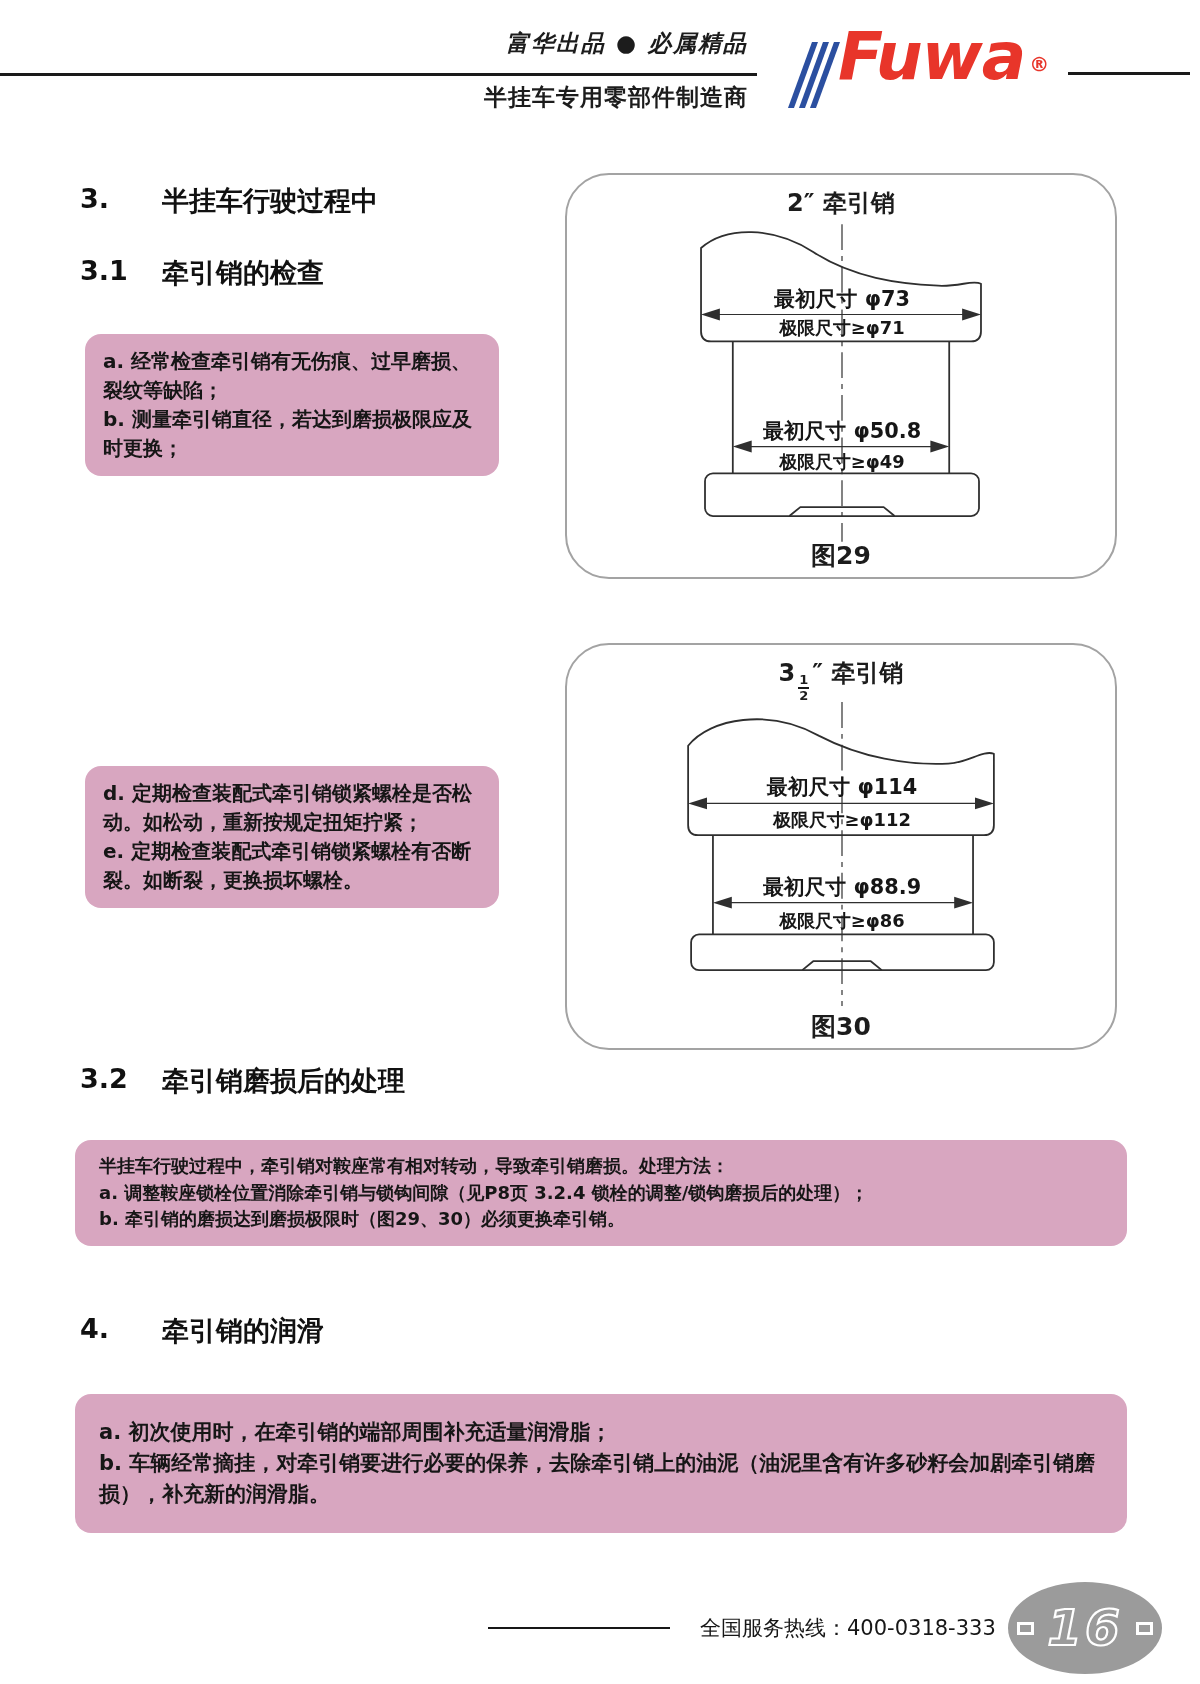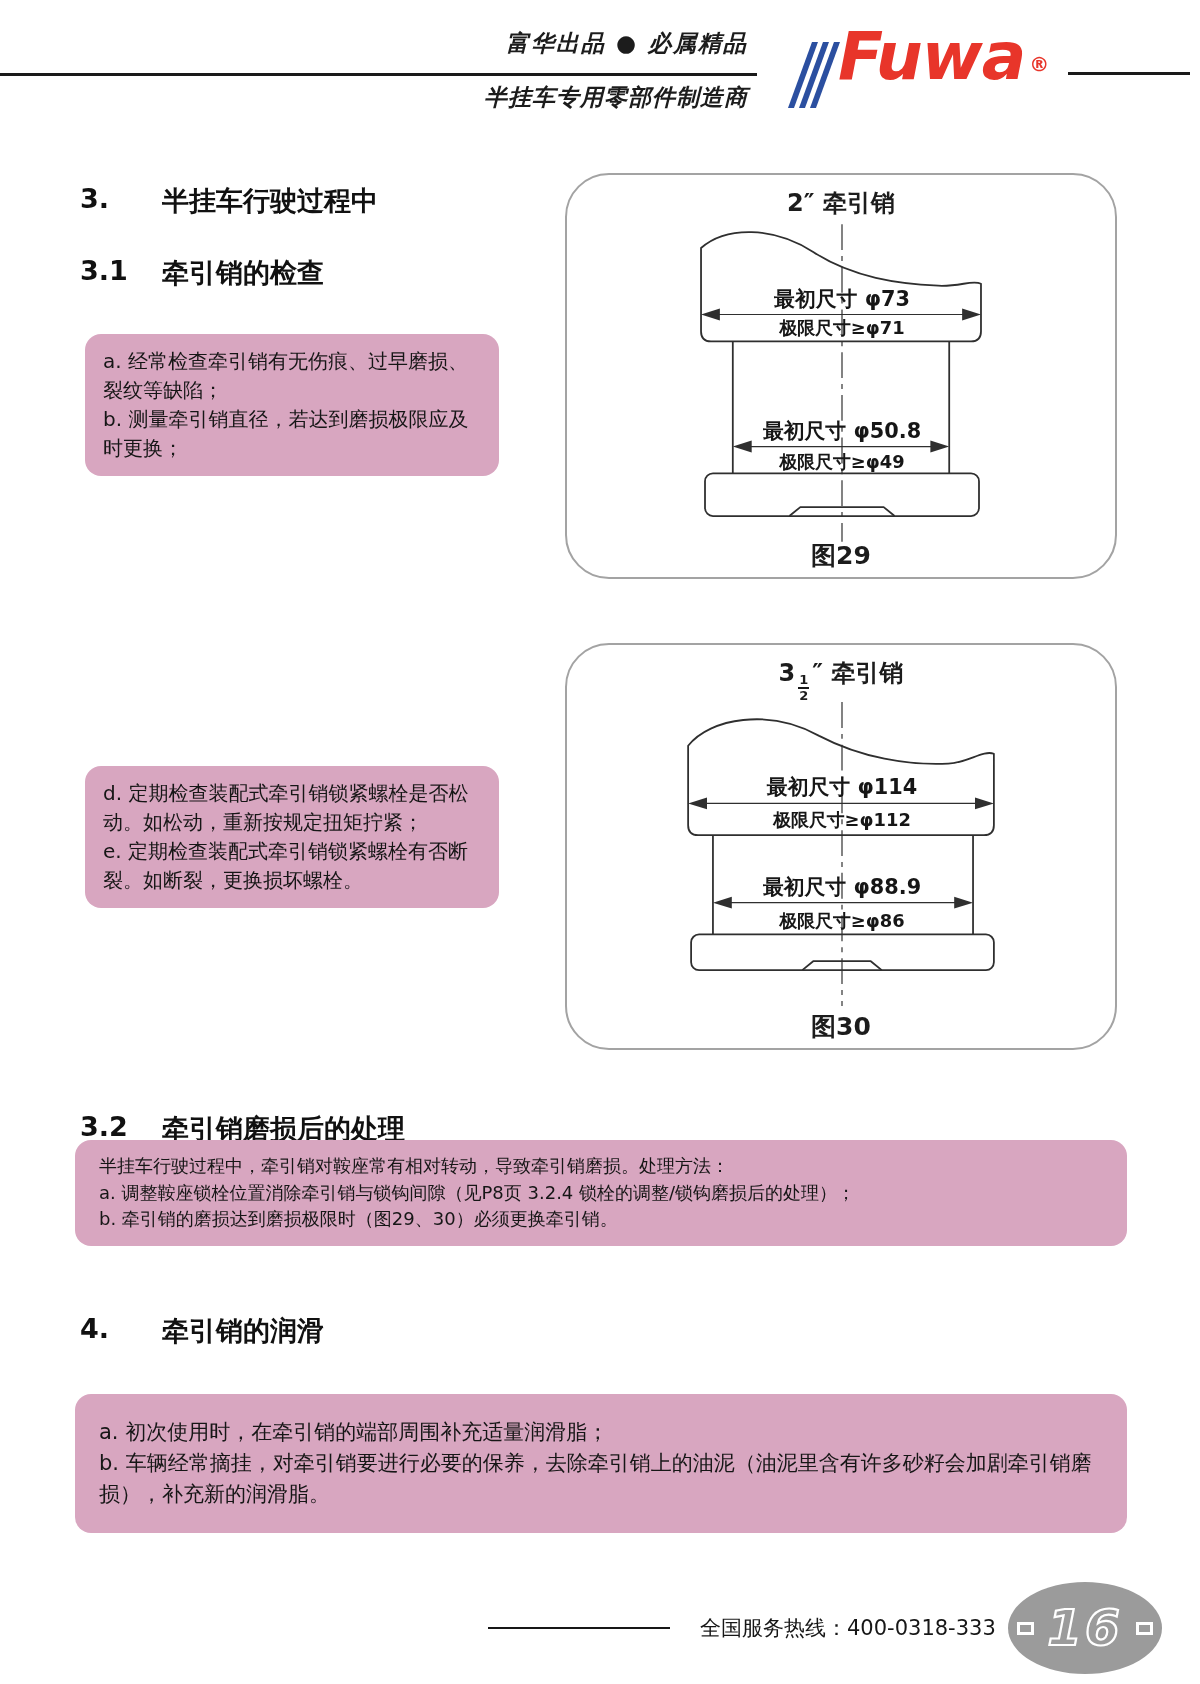--- a/index.html
+++ b/index.html
@@ -12,43 +12,43 @@
 
   
   .hrule-left  { position:absolute; left:0;    top:73px;  width:757px; height:3px; background:#1a1a1a; }
   .hrule-right { position:absolute; left:1068px; top:72px; width:122px; height:3px; background:#1a1a1a; }
   .tagline-top {
     position:absolute; left:0; top:28px; width:748px; text-align:right;
     font-size:23px; font-weight:700; font-style:italic; letter-spacing:2px;
   }
   .tagline-bottom {
     position:absolute; left:0; top:82px; width:748px; text-align:right;
-    font-size:23px; font-weight:700; font-style:italic; letter-spacing:1px;
+    font-size:23px; font-weight:700; letter-spacing:1px;
   }
   .logo { position:absolute; left:800px; top:26px; display:flex; }
   .logo-stripes { display:flex; gap:5px; margin-top:16px; height:66px; }
   .logo-stripes i { display:block; width:6px; background:#2b4fa0; transform:skewX(-20deg); }
   .logo-text {
     margin-left:10px; font-size:66px; line-height:0.95; font-weight:800; font-style:italic;
     color:#e8352a; letter-spacing:-1px;
   }
   .logo-reg { margin-left:4px; margin-top:26px; font-size:20px; font-weight:700; color:#e8352a; }
 
   
   .sec { position:absolute; left:80px; display:flex; font-size:27px; font-weight:700; color:#111; }
   .sec-num { width:82px; }
   #sec-3   { top:183px; }
   #sec-31  { top:255px; }
-  #sec-32  { top:1063px;margin-top:48px; }
+  #sec-32  { top:1063px; }
   #sec-4   { top:1313px; }
 
   
   .pinkbox {
     position:absolute; background:#d8a6c0; border-radius:16px;
-    font-size:20px; line-height:1.45; color:#161616;
+    font-size:20px; line-height:1.45; color:#161616;font-weight:bold;
   }
   .pinkbox p { margin:0; }
   #box-inspection  { left:85px; top:334px; width:414px;  padding:13px 18px; }
   #box-bolt        { left:85px; top:766px; width:414px;  padding:13px 18px; }
   #box-wear        { left:75px; top:1140px; width:1052px; padding:13px 24px; font-size:18px; line-height:1.48; }
   #box-lubrication { left:75px; top:1394px; width:1052px; padding:23px 24px; font-size:21px; line-height:1.48; }
 
   
   .figbox {
     position:absolute; left:565px; width:552px; background:#fff;

